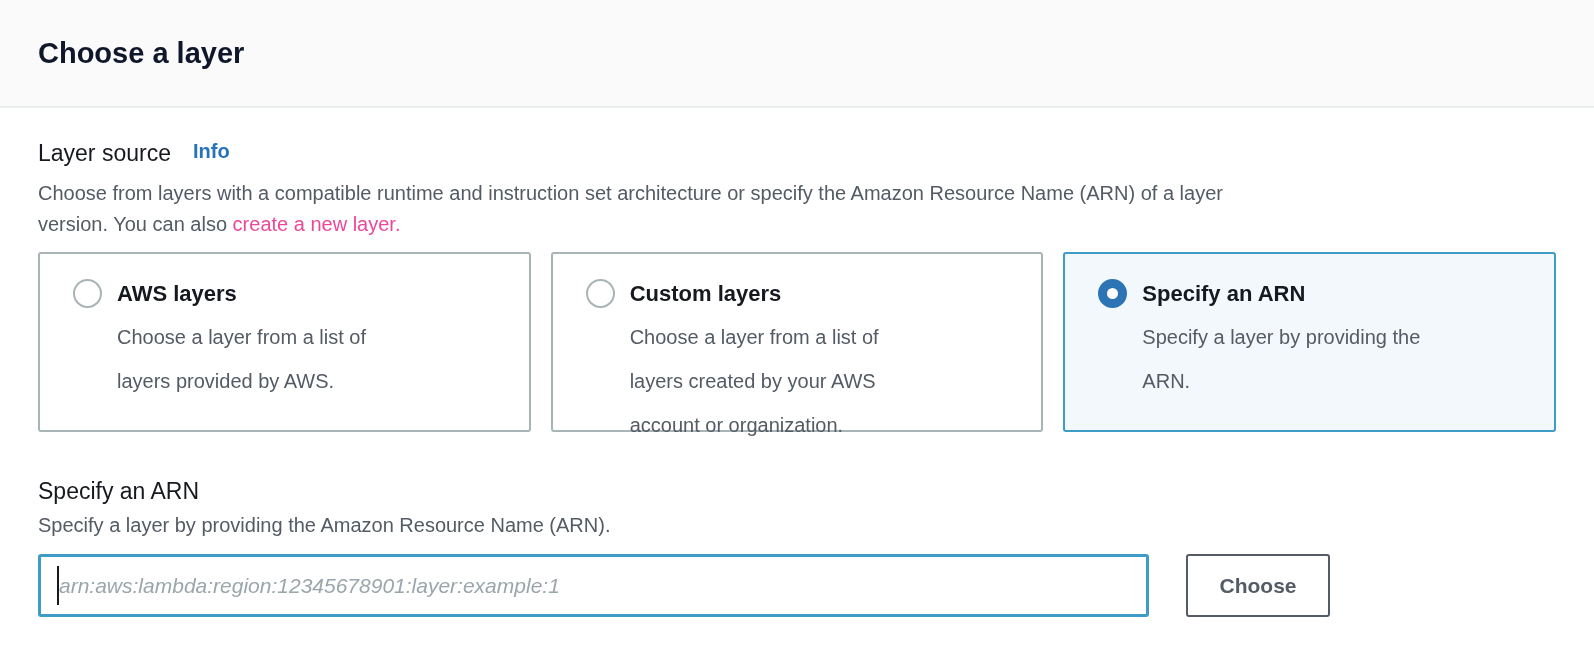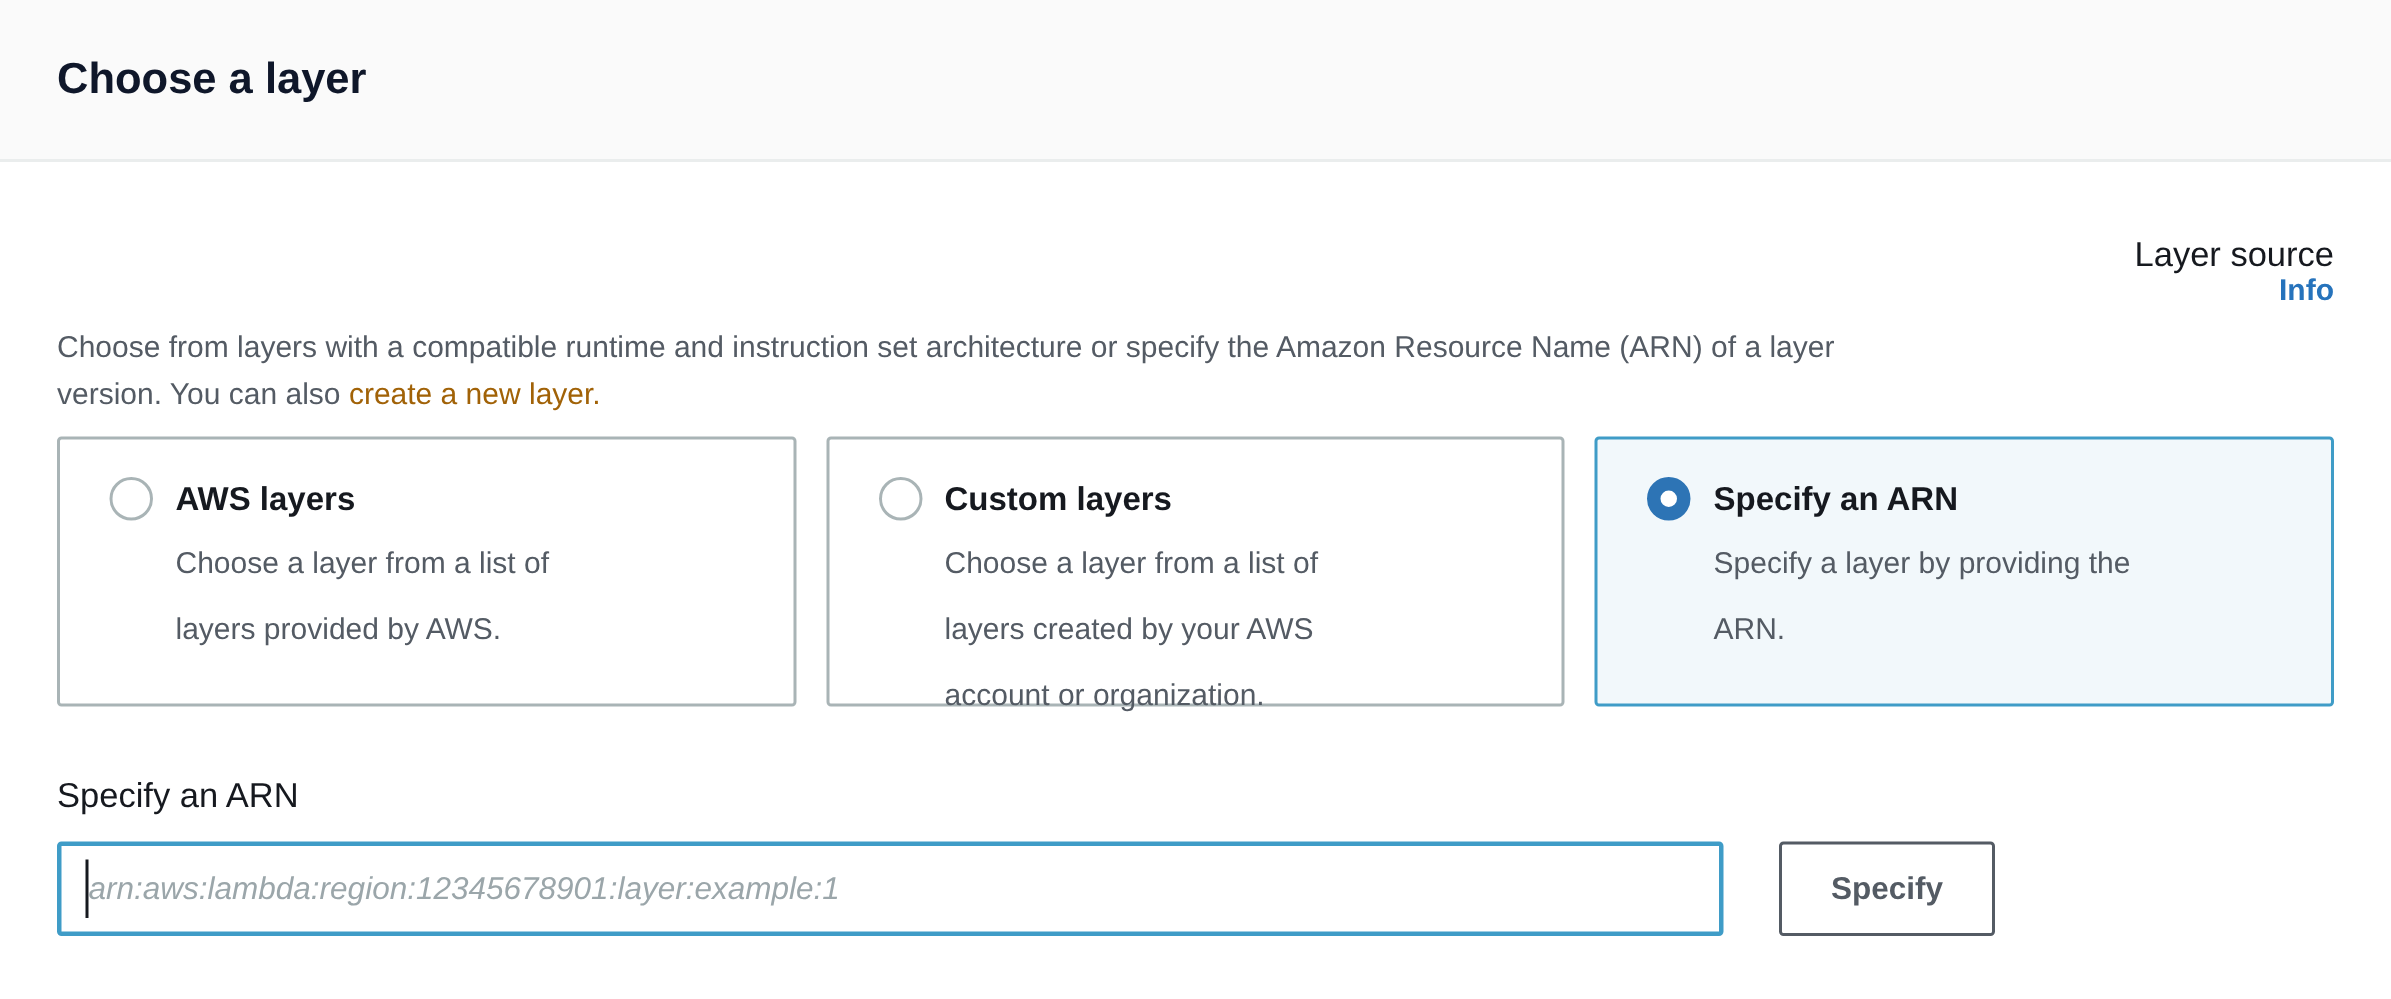--- a/index.html
+++ b/index.html
@@ -19,43 +19,42 @@
     padding: 0 38px;
   }
   .panel-title {
     font-size: 29px;
     font-weight: 700;
     color: #0f172a;
   }
   .panel-body { padding: 0 38px; }
 
   .field-label-row {
-    margin-top: 48px;
-    display: flex;
-    align-items: flex-end;
-    flex-direction: column;
+    margin-top: 32px;
+    display: flex;
+    align-items: flex-start;
   }
   .field-label { font-size: 23px; color: #16191f; }
   .info-link {
     margin-left: 22px;
     font-size: 20px;
     font-weight: 700;
     color: #2673bc;
     text-decoration: none;
     cursor: pointer;
   }
   .lede {
     margin-top: 11px;
     font-size: 20px;
     line-height: 31px;
     color: #545b64;
     white-space: pre-line;
   }
   .inline-link {
-    color: #a16207;
+    color: #ec4899;
     text-decoration: none;
     cursor: pointer;
     white-space: normal;
   }
 
   .cards {
     margin-top: 12px;
     display: flex;
     gap: 20px;
   }
@@ -200,22 +199,23 @@
         <span class="radio checked"></span>
         <span class="card-title">Specify an ARN</span>
       </div>
       <div class="card-desc">Specify a layer by providing the
 ARN.</div>
     </div>
 
   </div>
 
   <h2 class="arn-heading">Specify an ARN</h2>
+  <p class="arn-desc">Specify a layer by providing the Amazon Resource Name (ARN).</p>
 
   <div class="arn-row">
     <div class="input-wrap">
       <input class="arn-input" type="text" placeholder="arn:aws:lambda:region:12345678901:layer:example:1" style="">
       <div class="text-cursor"></div>
     </div>
-    <button class="verify-btn">Specify</button>
+    <button class="verify-btn">Choose</button>
   </div>
 
 </div>
 
 </body></html>

